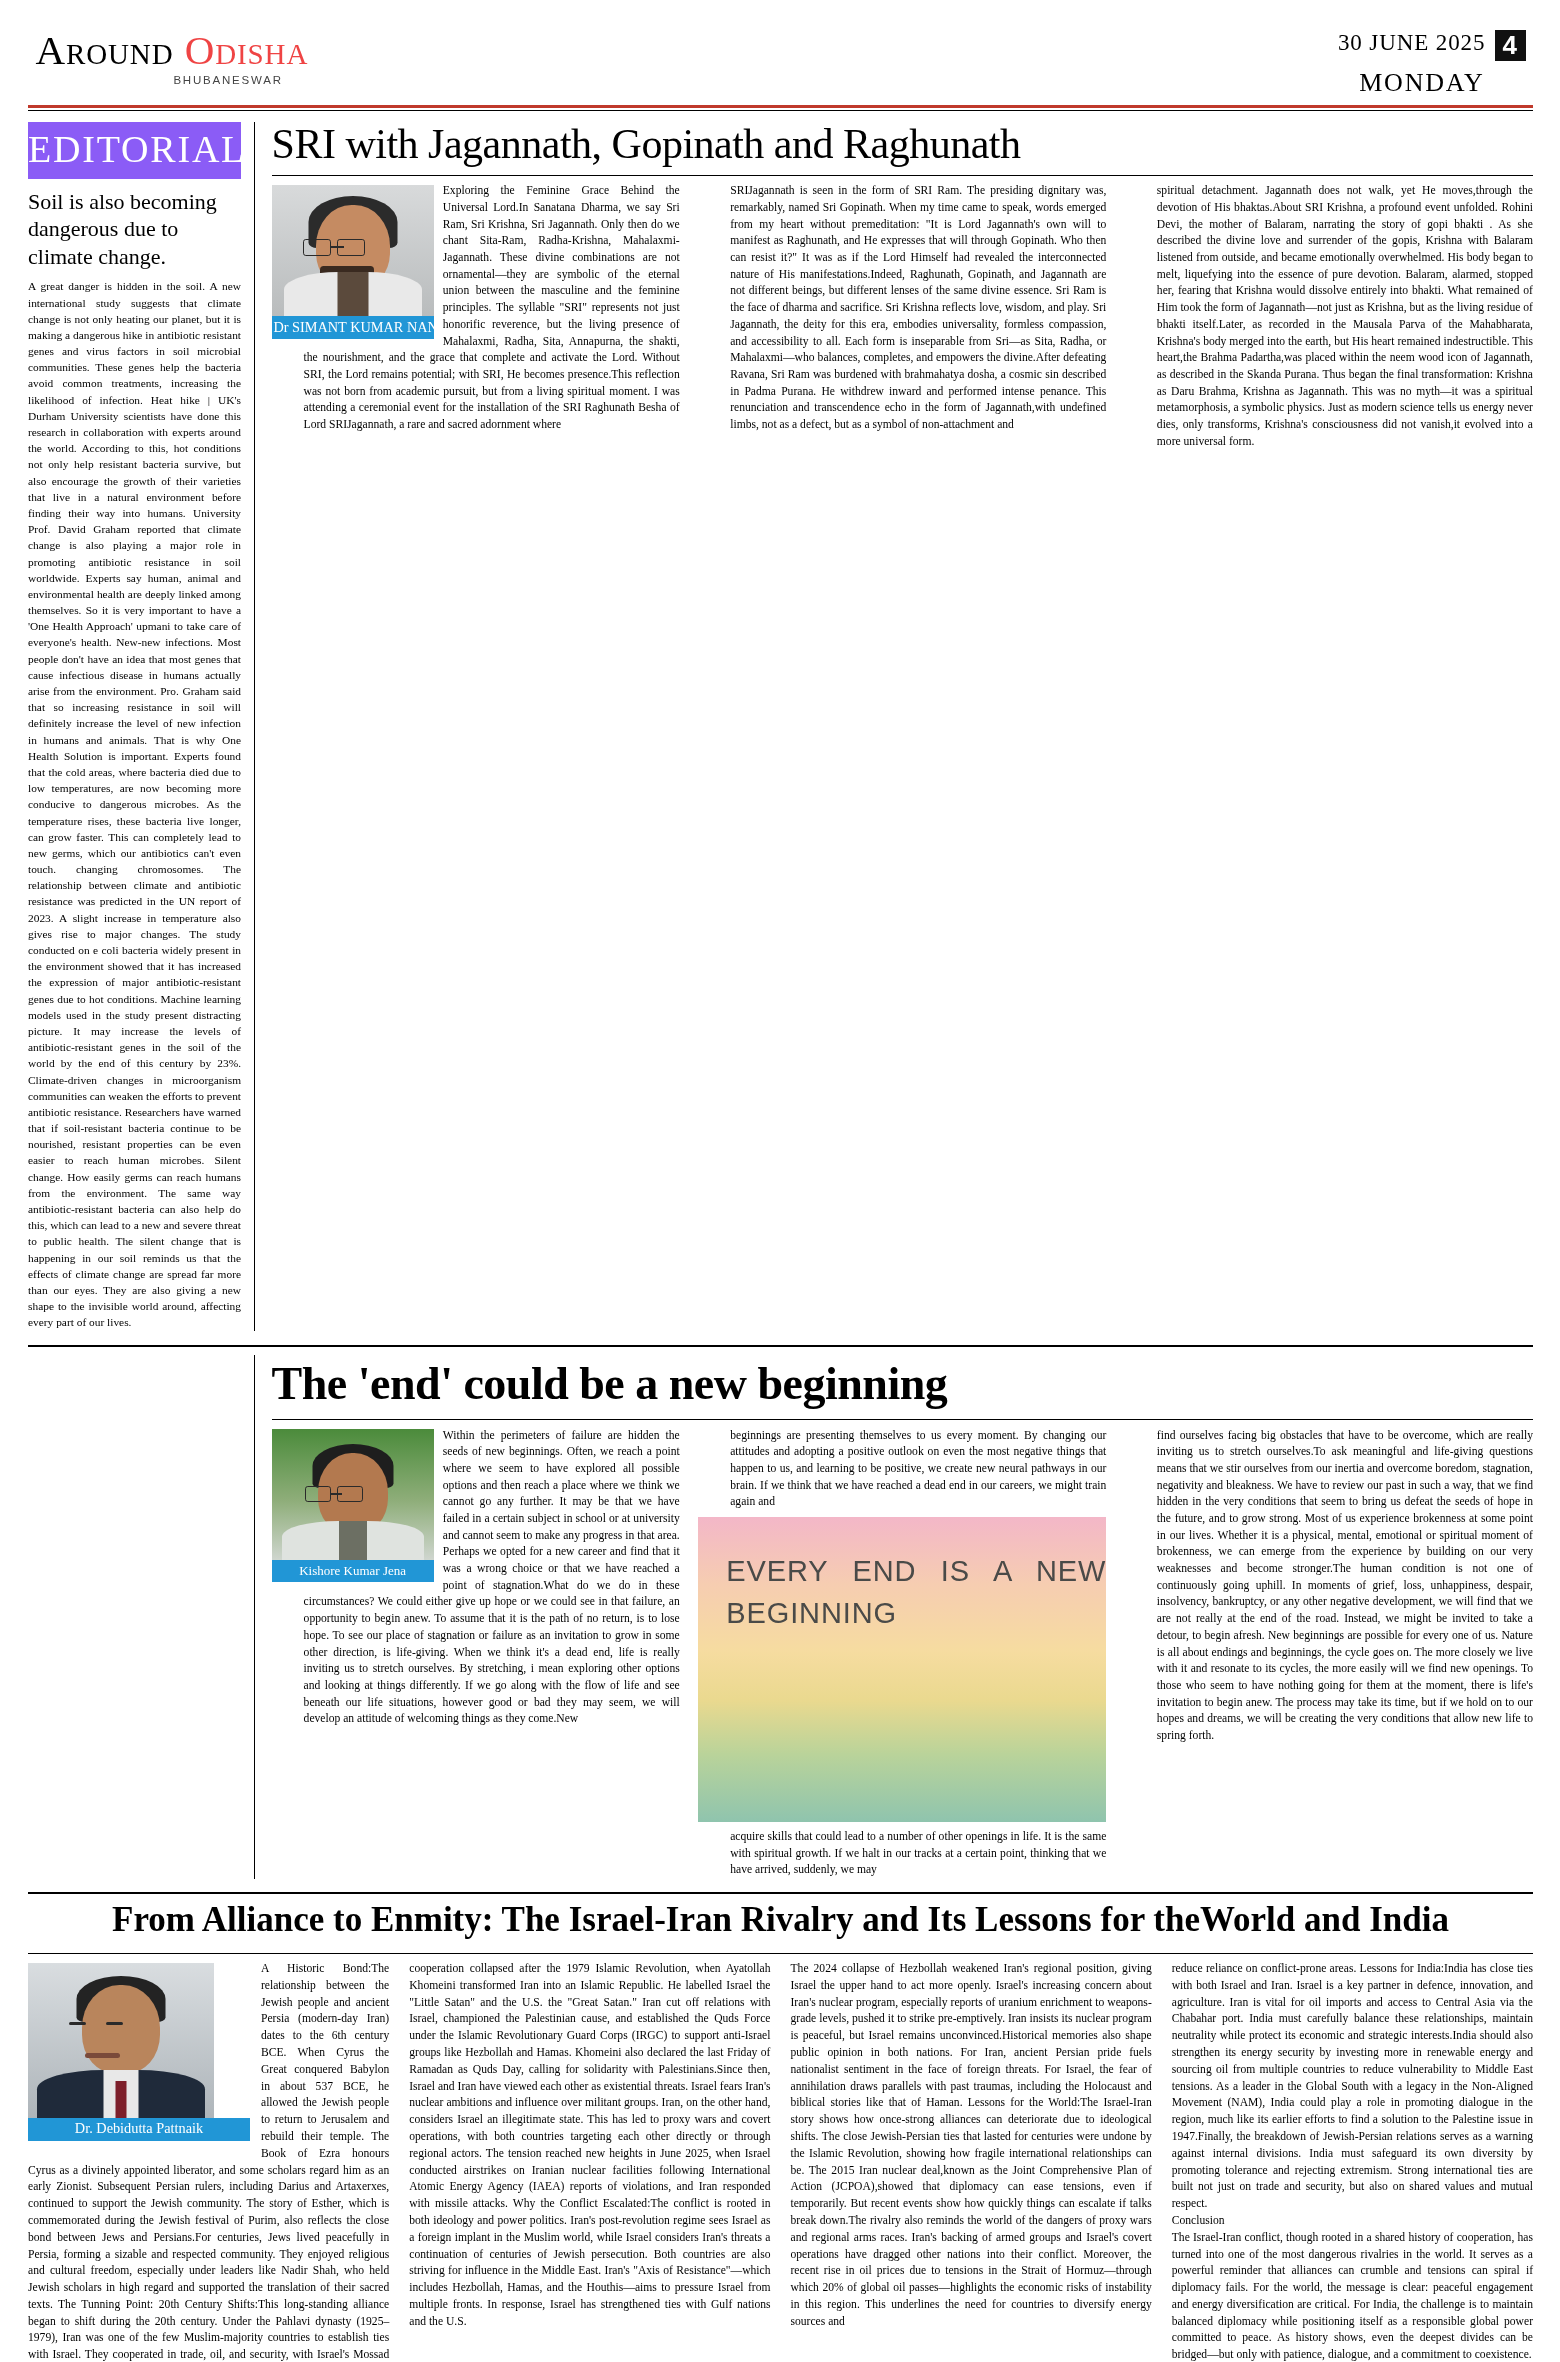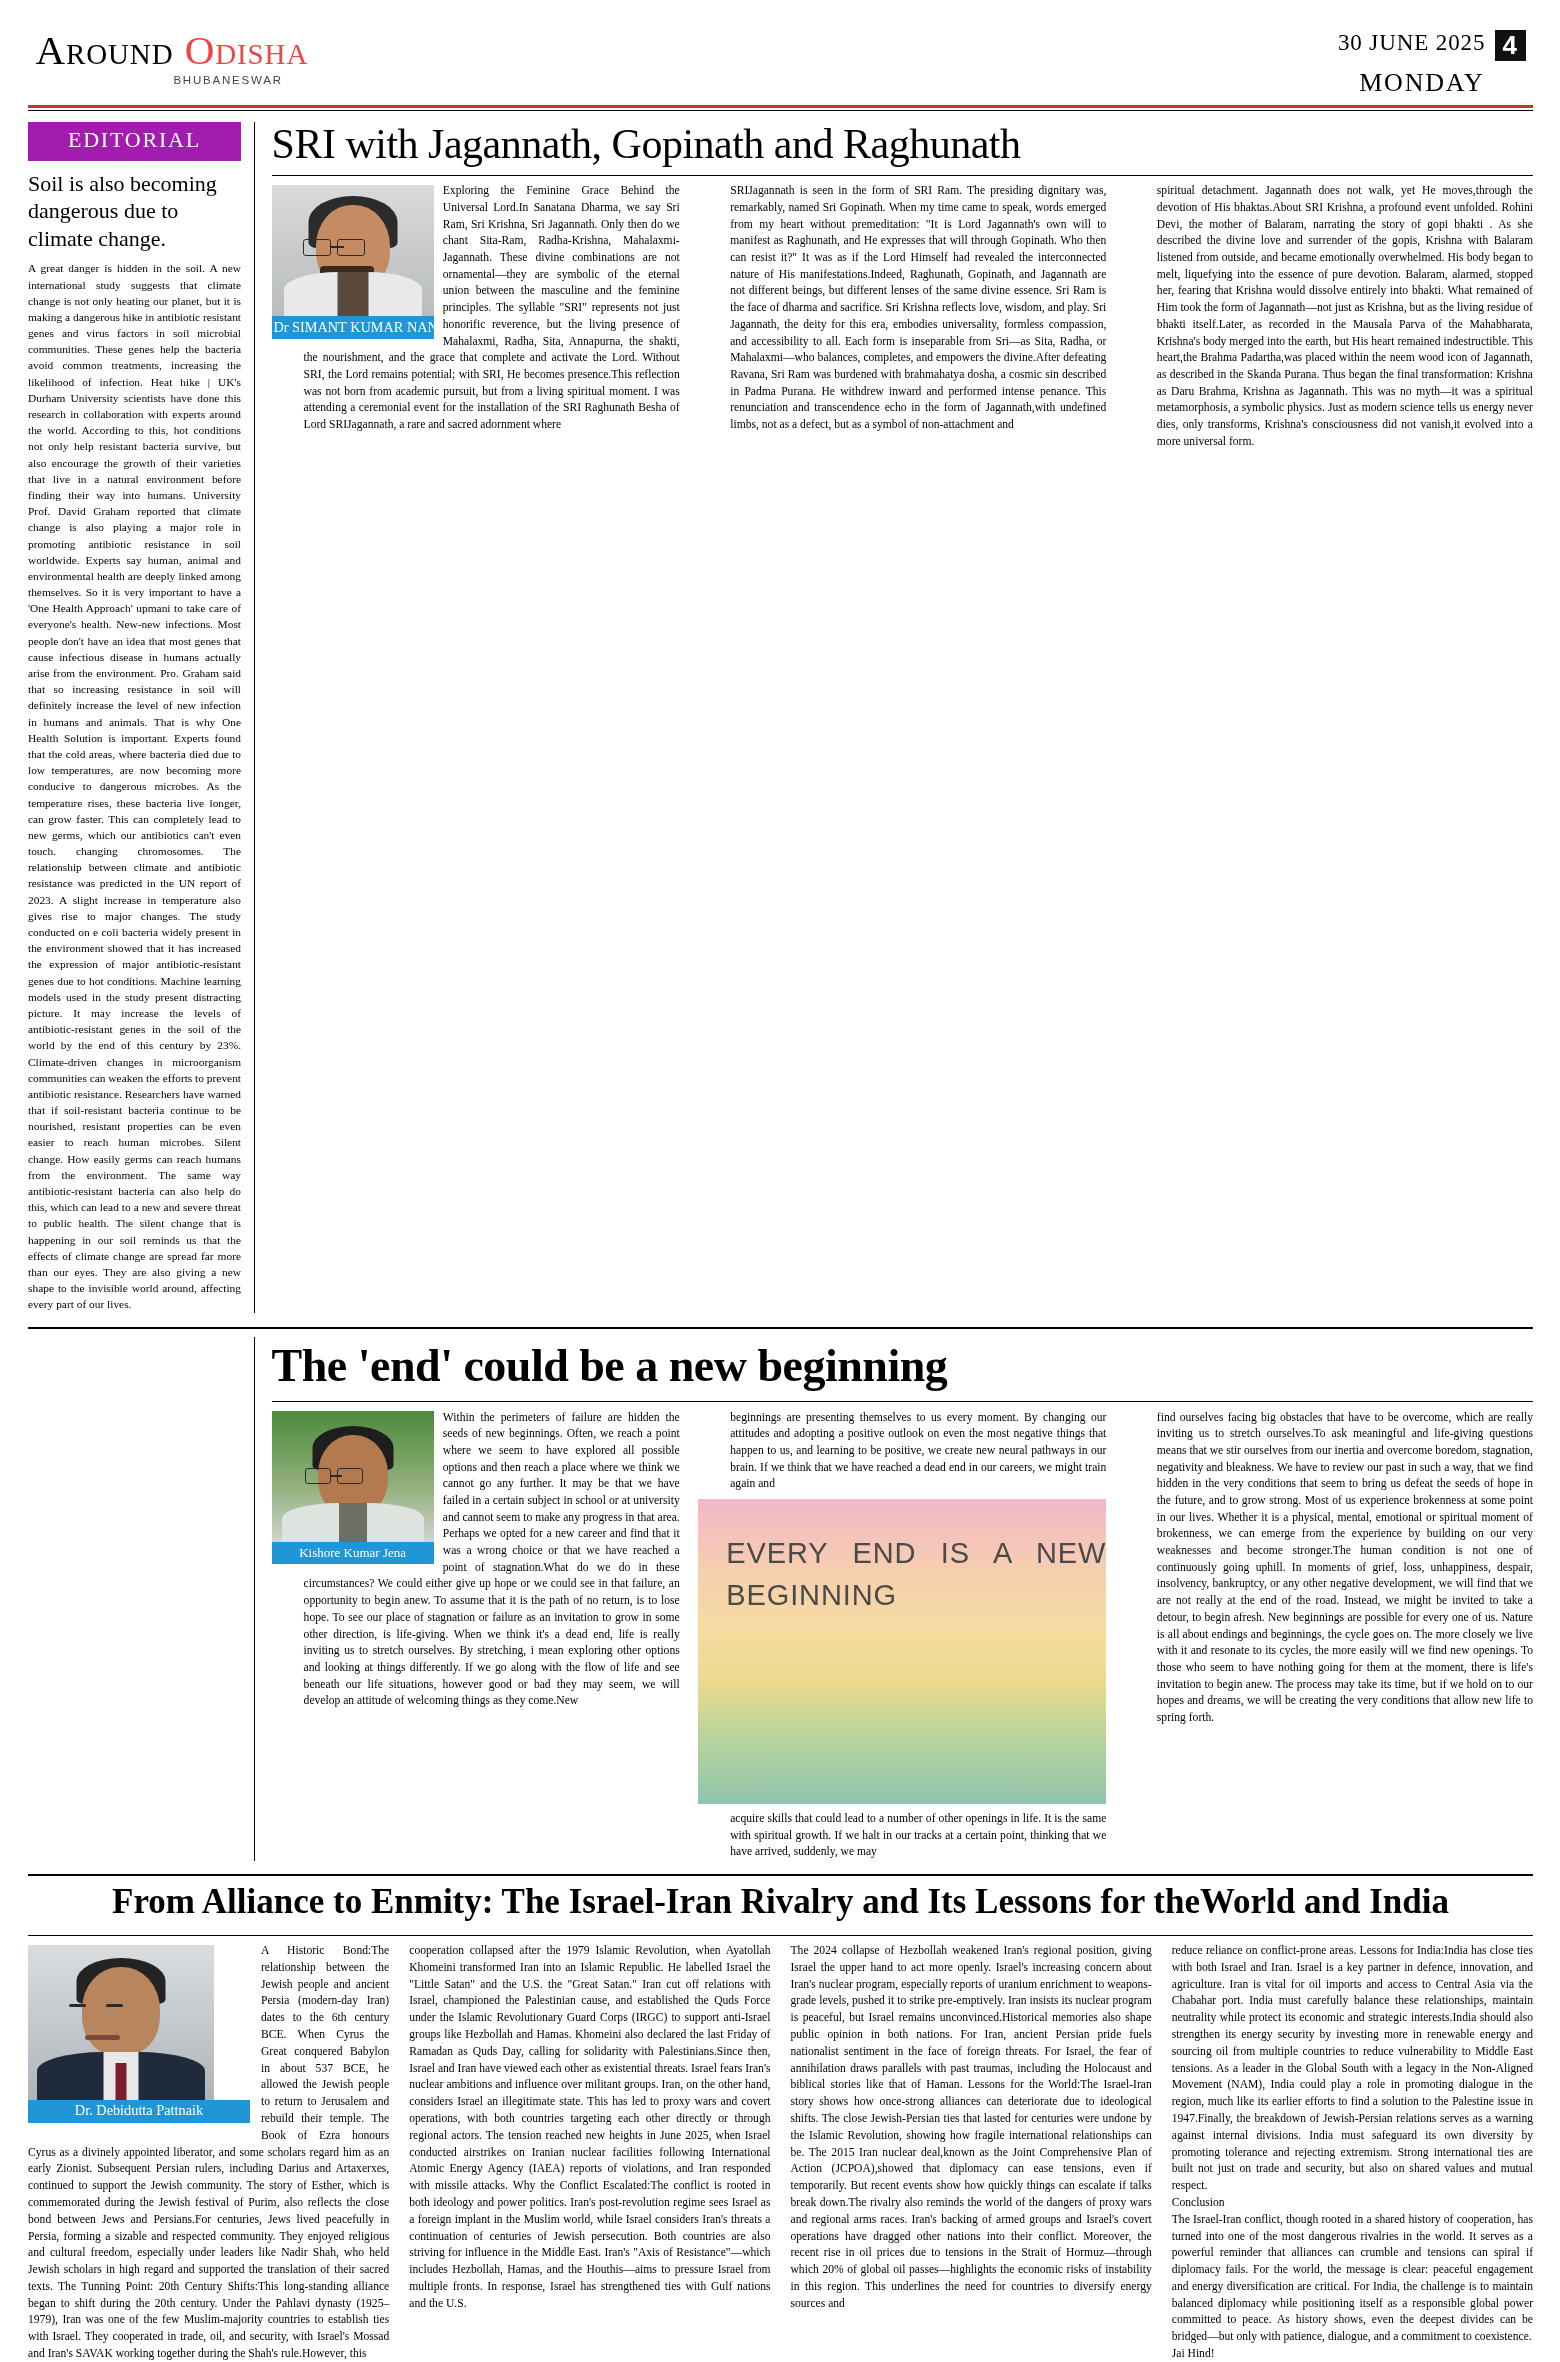--- a/index.html
+++ b/index.html
@@ -78,24 +78,24 @@
   .rule-thin { height: 0.9px; background: #000; margin-top: 1.8px; }
 
   
   .hr-black { height: 1.8px; background: #000; margin: 9.2px 0 7.4px 0; }
   .hr-thin { height: 0.9px; background: #000; margin: 7.4px 0; }
 
   
   .block { display: flex; gap: 16.6px; }
   .editorial-col { width: 227px; flex: 0 0 227px; border-right: 0.9px solid #000; padding-right: 13px; }
   .editorial-badge {
-    background: #a21caf;
+    background: #8b5cf6;
     color: #fff;
     font-family: "Liberation Serif", serif;
-    font-size: 22px;
+    font-size: 38px;
     letter-spacing: 1.8px;
     text-align: center;
     padding: 5.5px 0 7.4px 0;
     font-variant: small-caps;
     margin-bottom: 9.2px;
   }
   .editorial-head {
     font-size: 22px;
     line-height: 1.25;
     margin-bottom: 8px;

